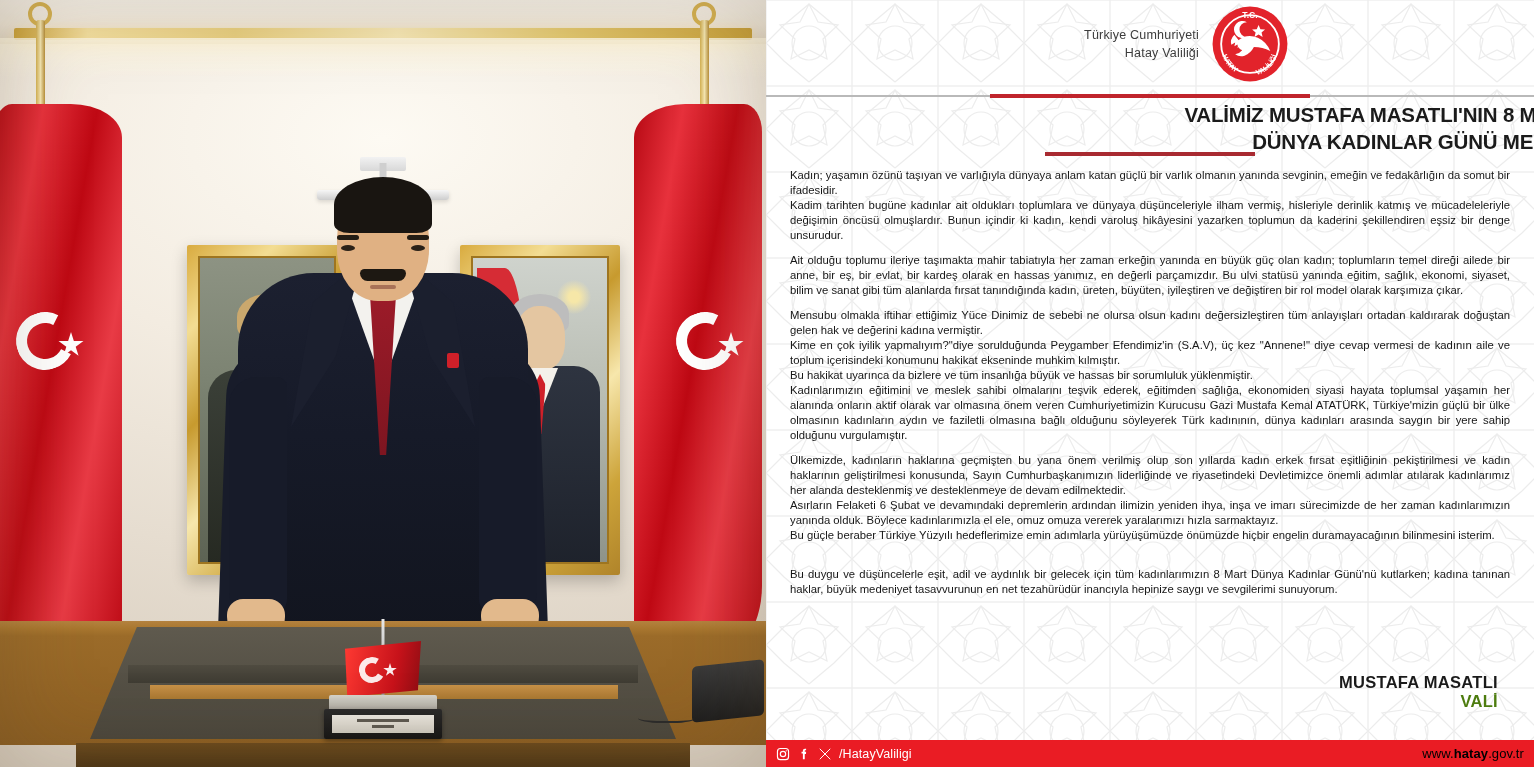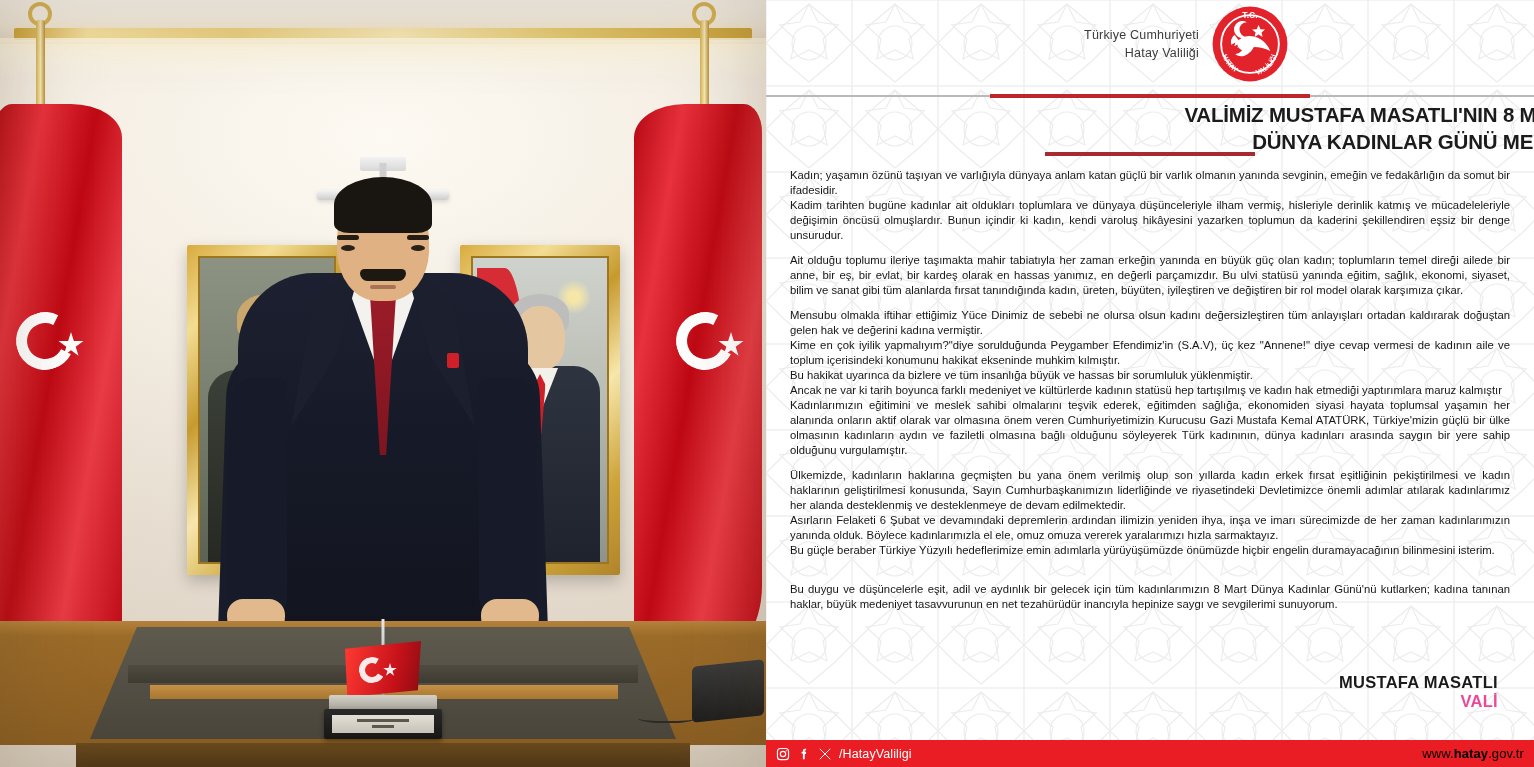--- a/index.html
+++ b/index.html
@@ -213,21 +213,21 @@
   .title { position:absolute; left:0; top:102px; width:100%; text-align:right;
     font-weight:bold; font-size:20.5px; line-height:1.3; color:#1b1b1b; letter-spacing:-0.2px;margin-left:44px; }
 
   .body { position:absolute; left:24px; top:168px; width:720px; color:#161616; }
   .para { text-align:justify; font-size:11.3px; line-height:1.33; margin-bottom:10px; }
   .para:last-child { margin-bottom:0;margin-top:24px; }
   .para .ln { display:block; }
 
   .sign { position:absolute; right:36px; bottom:56px; text-align:right; }
   .sign-name { font-weight:bold; font-size:16.5px; color:#1a1a1a; letter-spacing:.3px; }
-  .sign-title { font-weight:bold; font-size:16.5px; color:#ec4899; letter-spacing:.3px; }
+  .sign-title { font-weight:bold; font-size:16.5px; color:#4d7c0f; letter-spacing:.3px; }
 
   .footer { position:absolute; left:0; bottom:0; width:100%; height:27px; background:#ea1c24;
     display:flex; align-items:center; justify-content:space-between; padding:0 10px; }
   .social { display:flex; align-items:center; gap:7px; }
   .social svg { display:block; }
   .social-handle { color:#fff; font-size:12.5px; letter-spacing:.1px; }
   .site { color:#000000; font-size:13px; letter-spacing:.1px; }
   .site b { font-weight:bold; }
 </style>
 </head>
@@ -400,21 +400,20 @@
           <span class="ln">Kadın; yaşamın özünü taşıyan ve varlığıyla dünyaya anlam katan güçlü bir varlık olmanın yanında sevginin, emeğin ve fedakârlığın da somut bir ifadesidir.</span>
           <span class="ln">Kadim tarihten bugüne kadınlar ait oldukları toplumlara ve dünyaya düşünceleriyle ilham vermiş, hisleriyle derinlik katmış ve mücadeleleriyle değişimin öncüsü olmuşlardır. Bunun içindir ki kadın, kendi varoluş hikâyesini yazarken toplumun da kaderini şekillendiren eşsiz bir denge unsurudur.</span>
         </div>
         <div class="para">
           <span class="ln">Ait olduğu toplumu ileriye taşımakta mahir tabiatıyla her zaman erkeğin yanında en büyük güç olan kadın; toplumların temel direği ailede bir anne, bir eş, bir evlat, bir kardeş olarak en hassas yanımız, en değerli parçamızdır. Bu ulvi statüsü yanında eğitim, sağlık, ekonomi, siyaset, bilim ve sanat gibi tüm alanlarda fırsat tanındığında kadın, üreten, büyüten, iyileştiren ve değiştiren bir rol model olarak karşımıza çıkar.</span>
         </div>
         <div class="para">
           <span class="ln">Mensubu olmakla iftihar ettiğimiz Yüce Dinimiz de sebebi ne olursa olsun kadını değersizleştiren tüm anlayışları ortadan kaldırarak doğuştan gelen hak ve değerini kadına vermiştir.</span>
           <span class="ln">Kime en çok iyilik yapmalıyım?"diye sorulduğunda Peygamber Efendimiz'in (S.A.V), üç kez "Annene!" diye cevap vermesi de kadının aile ve toplum içerisindeki konumunu hakikat ekseninde muhkim kılmıştır.</span>
           <span class="ln">Bu hakikat uyarınca da bizlere ve tüm insanlığa büyük ve hassas bir sorumluluk yüklenmiştir.</span>
-          <span class="ln">Ancak ne var ki tarih boyunca farklı medeniyet ve kültürlerde kadının statüsü hep tartışılmış ve kadın hak etmediği yaptırımlara maruz kalmıştır</span>
           <span class="ln">Kadınlarımızın eğitimini ve meslek sahibi olmalarını teşvik ederek, eğitimden sağlığa, ekonomiden siyasi hayata toplumsal yaşamın her alanında onların aktif olarak var olmasına önem veren Cumhuriyetimizin Kurucusu Gazi Mustafa Kemal ATATÜRK,  Türkiye'mizin güçlü bir ülke olmasının kadınların aydın ve faziletli olmasına bağlı olduğunu söyleyerek Türk kadınının, dünya kadınları arasında saygın bir yere sahip olduğunu vurgulamıştır.</span>
         </div>
         <div class="para">
           <span class="ln">Ülkemizde, kadınların haklarına geçmişten bu yana önem verilmiş olup son yıllarda kadın erkek fırsat eşitliğinin pekiştirilmesi ve kadın haklarının geliştirilmesi konusunda, Sayın Cumhurbaşkanımızın liderliğinde ve riyasetindeki Devletimizce önemli adımlar atılarak kadınlarımız her alanda desteklenmiş ve desteklenmeye de devam edilmektedir.</span>
           <span class="ln">Asırların Felaketi 6 Şubat ve devamındaki depremlerin ardından ilimizin yeniden ihya, inşa ve imarı sürecimizde de her zaman kadınlarımızın yanında olduk. Böylece kadınlarımızla el ele, omuz omuza vererek yaralarımızı hızla sarmaktayız.</span>
           <span class="ln">Bu güçle beraber Türkiye Yüzyılı hedeflerimize emin adımlarla yürüyüşümüzde önümüzde hiçbir engelin duramayacağının bilinmesini isterim.</span>
         </div>
         <div class="para">
           <span class="ln">Bu duygu ve düşüncelerle eşit, adil ve aydınlık bir gelecek için tüm kadınlarımızın 8 Mart Dünya Kadınlar Günü'nü kutlarken; kadına tanınan haklar, büyük medeniyet tasavvurunun en net tezahürüdür inancıyla hepinize saygı ve sevgilerimi sunuyorum.</span>
         </div>

